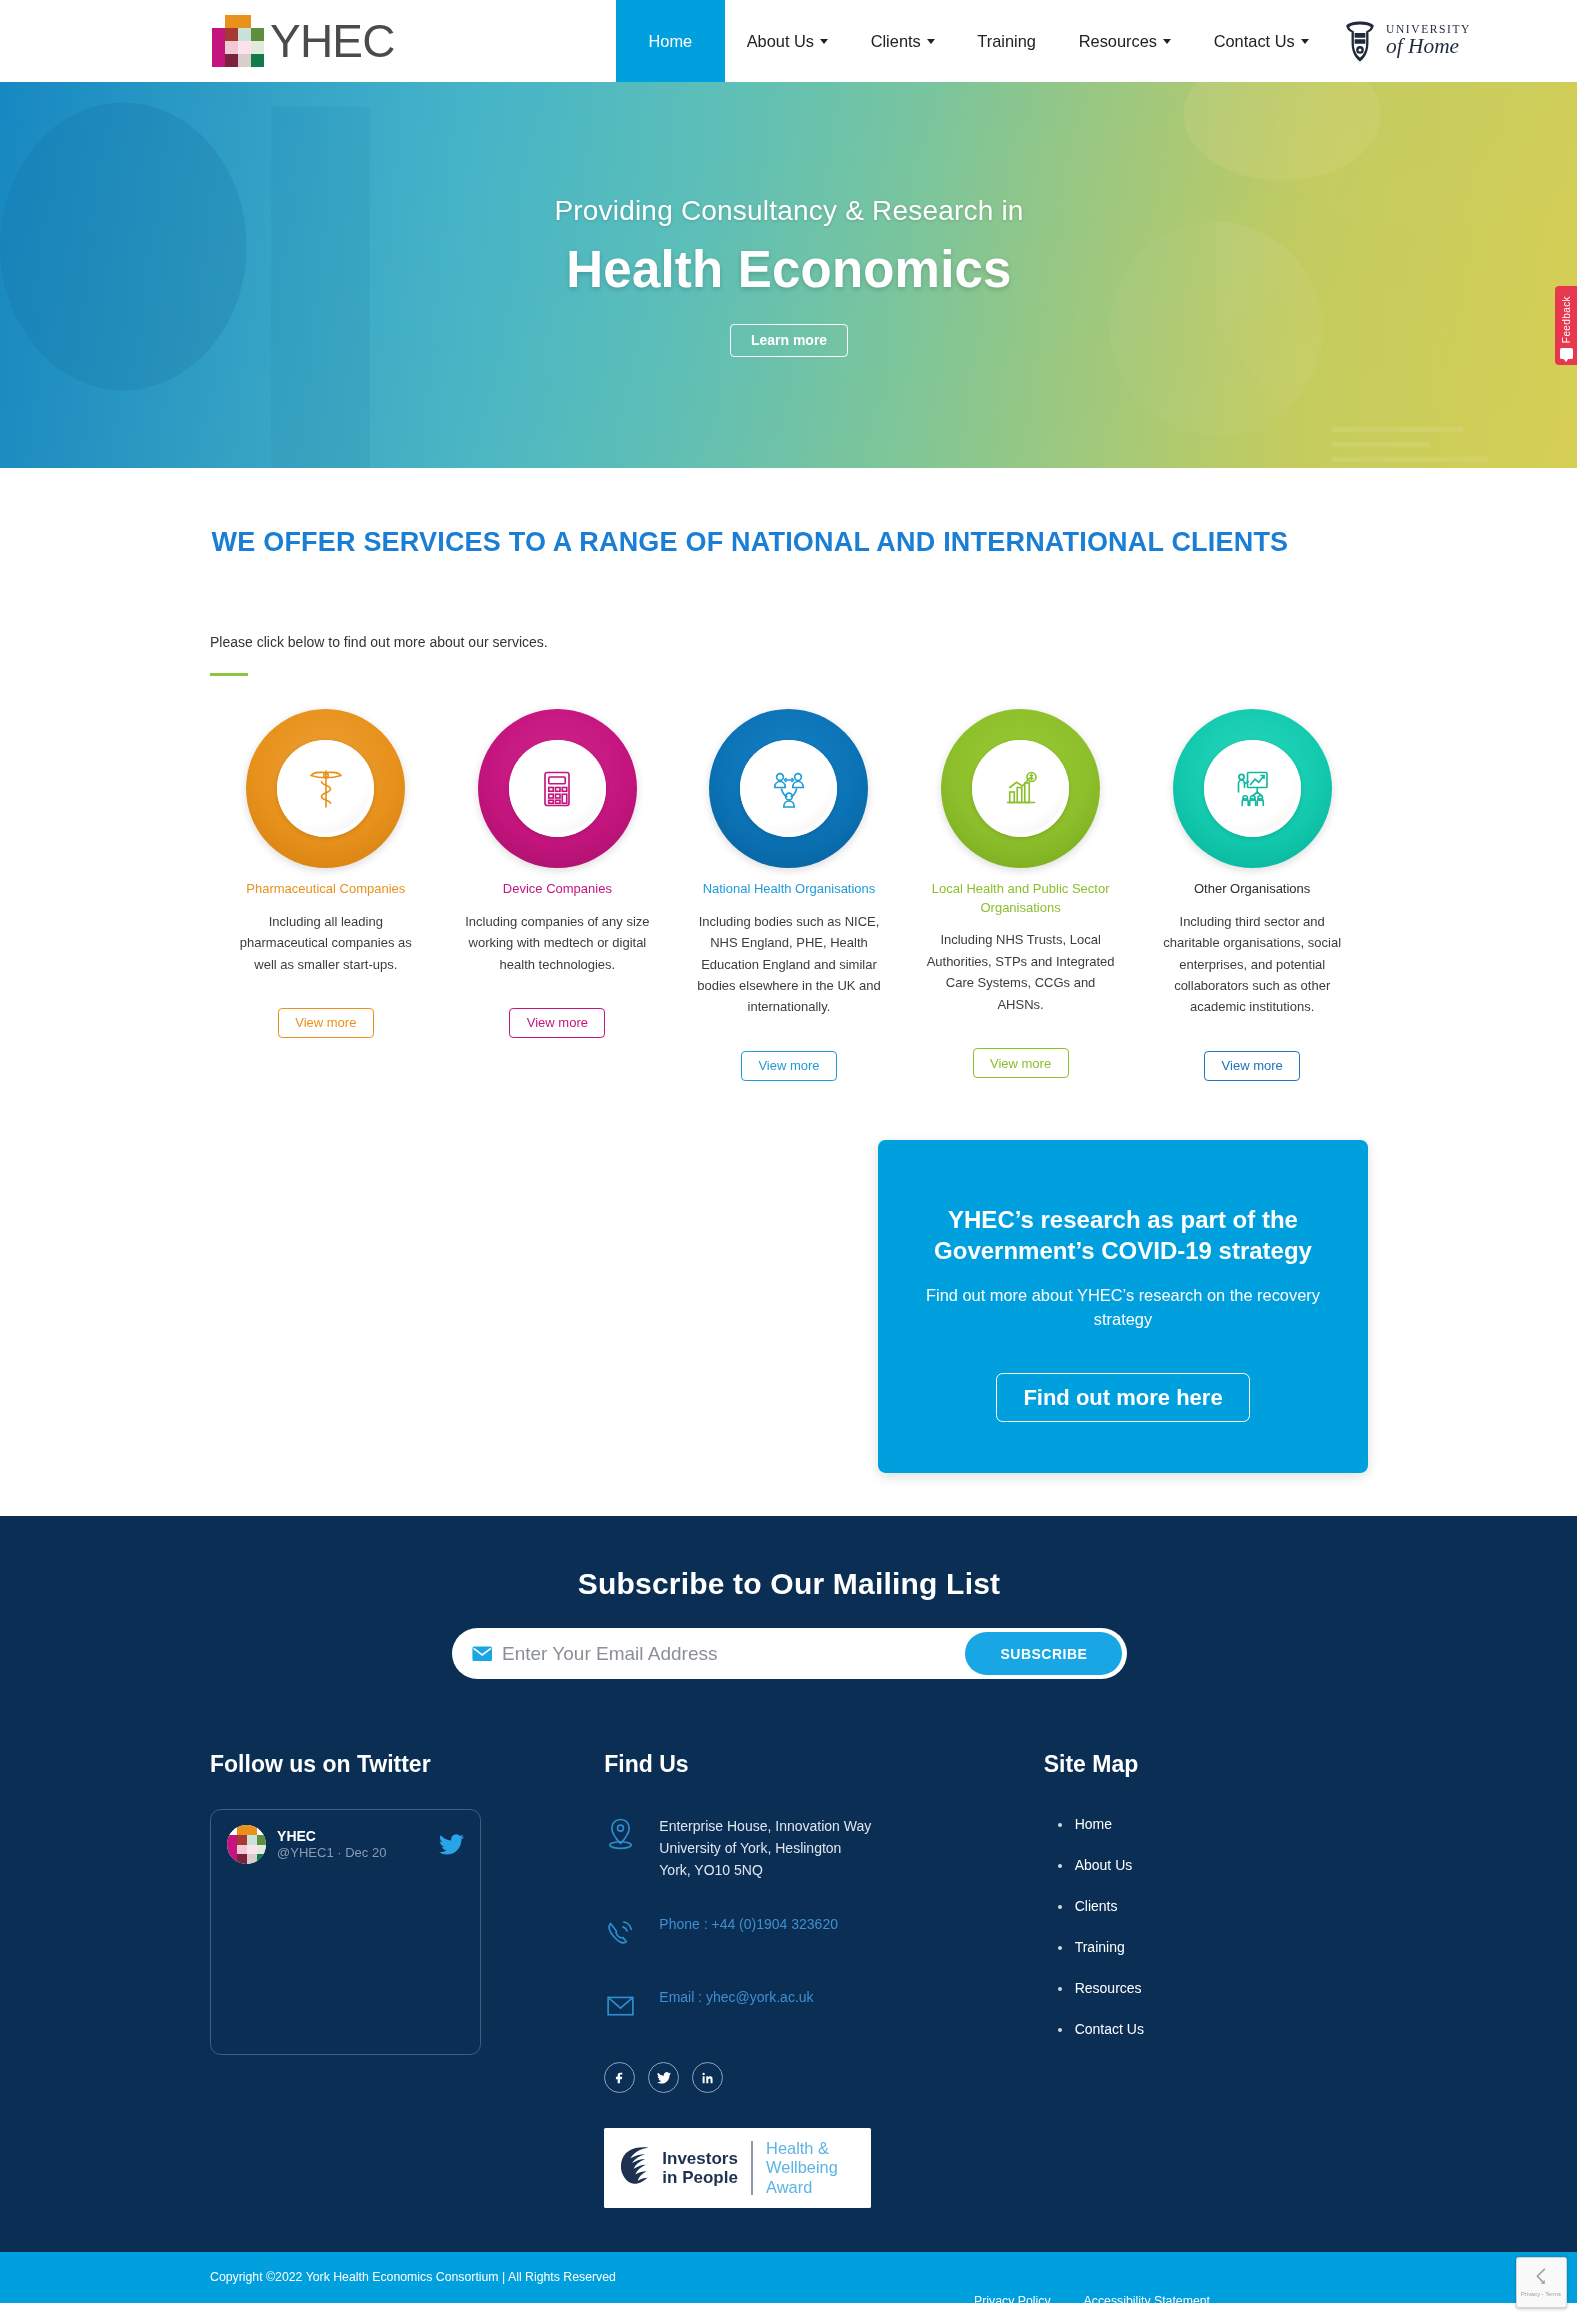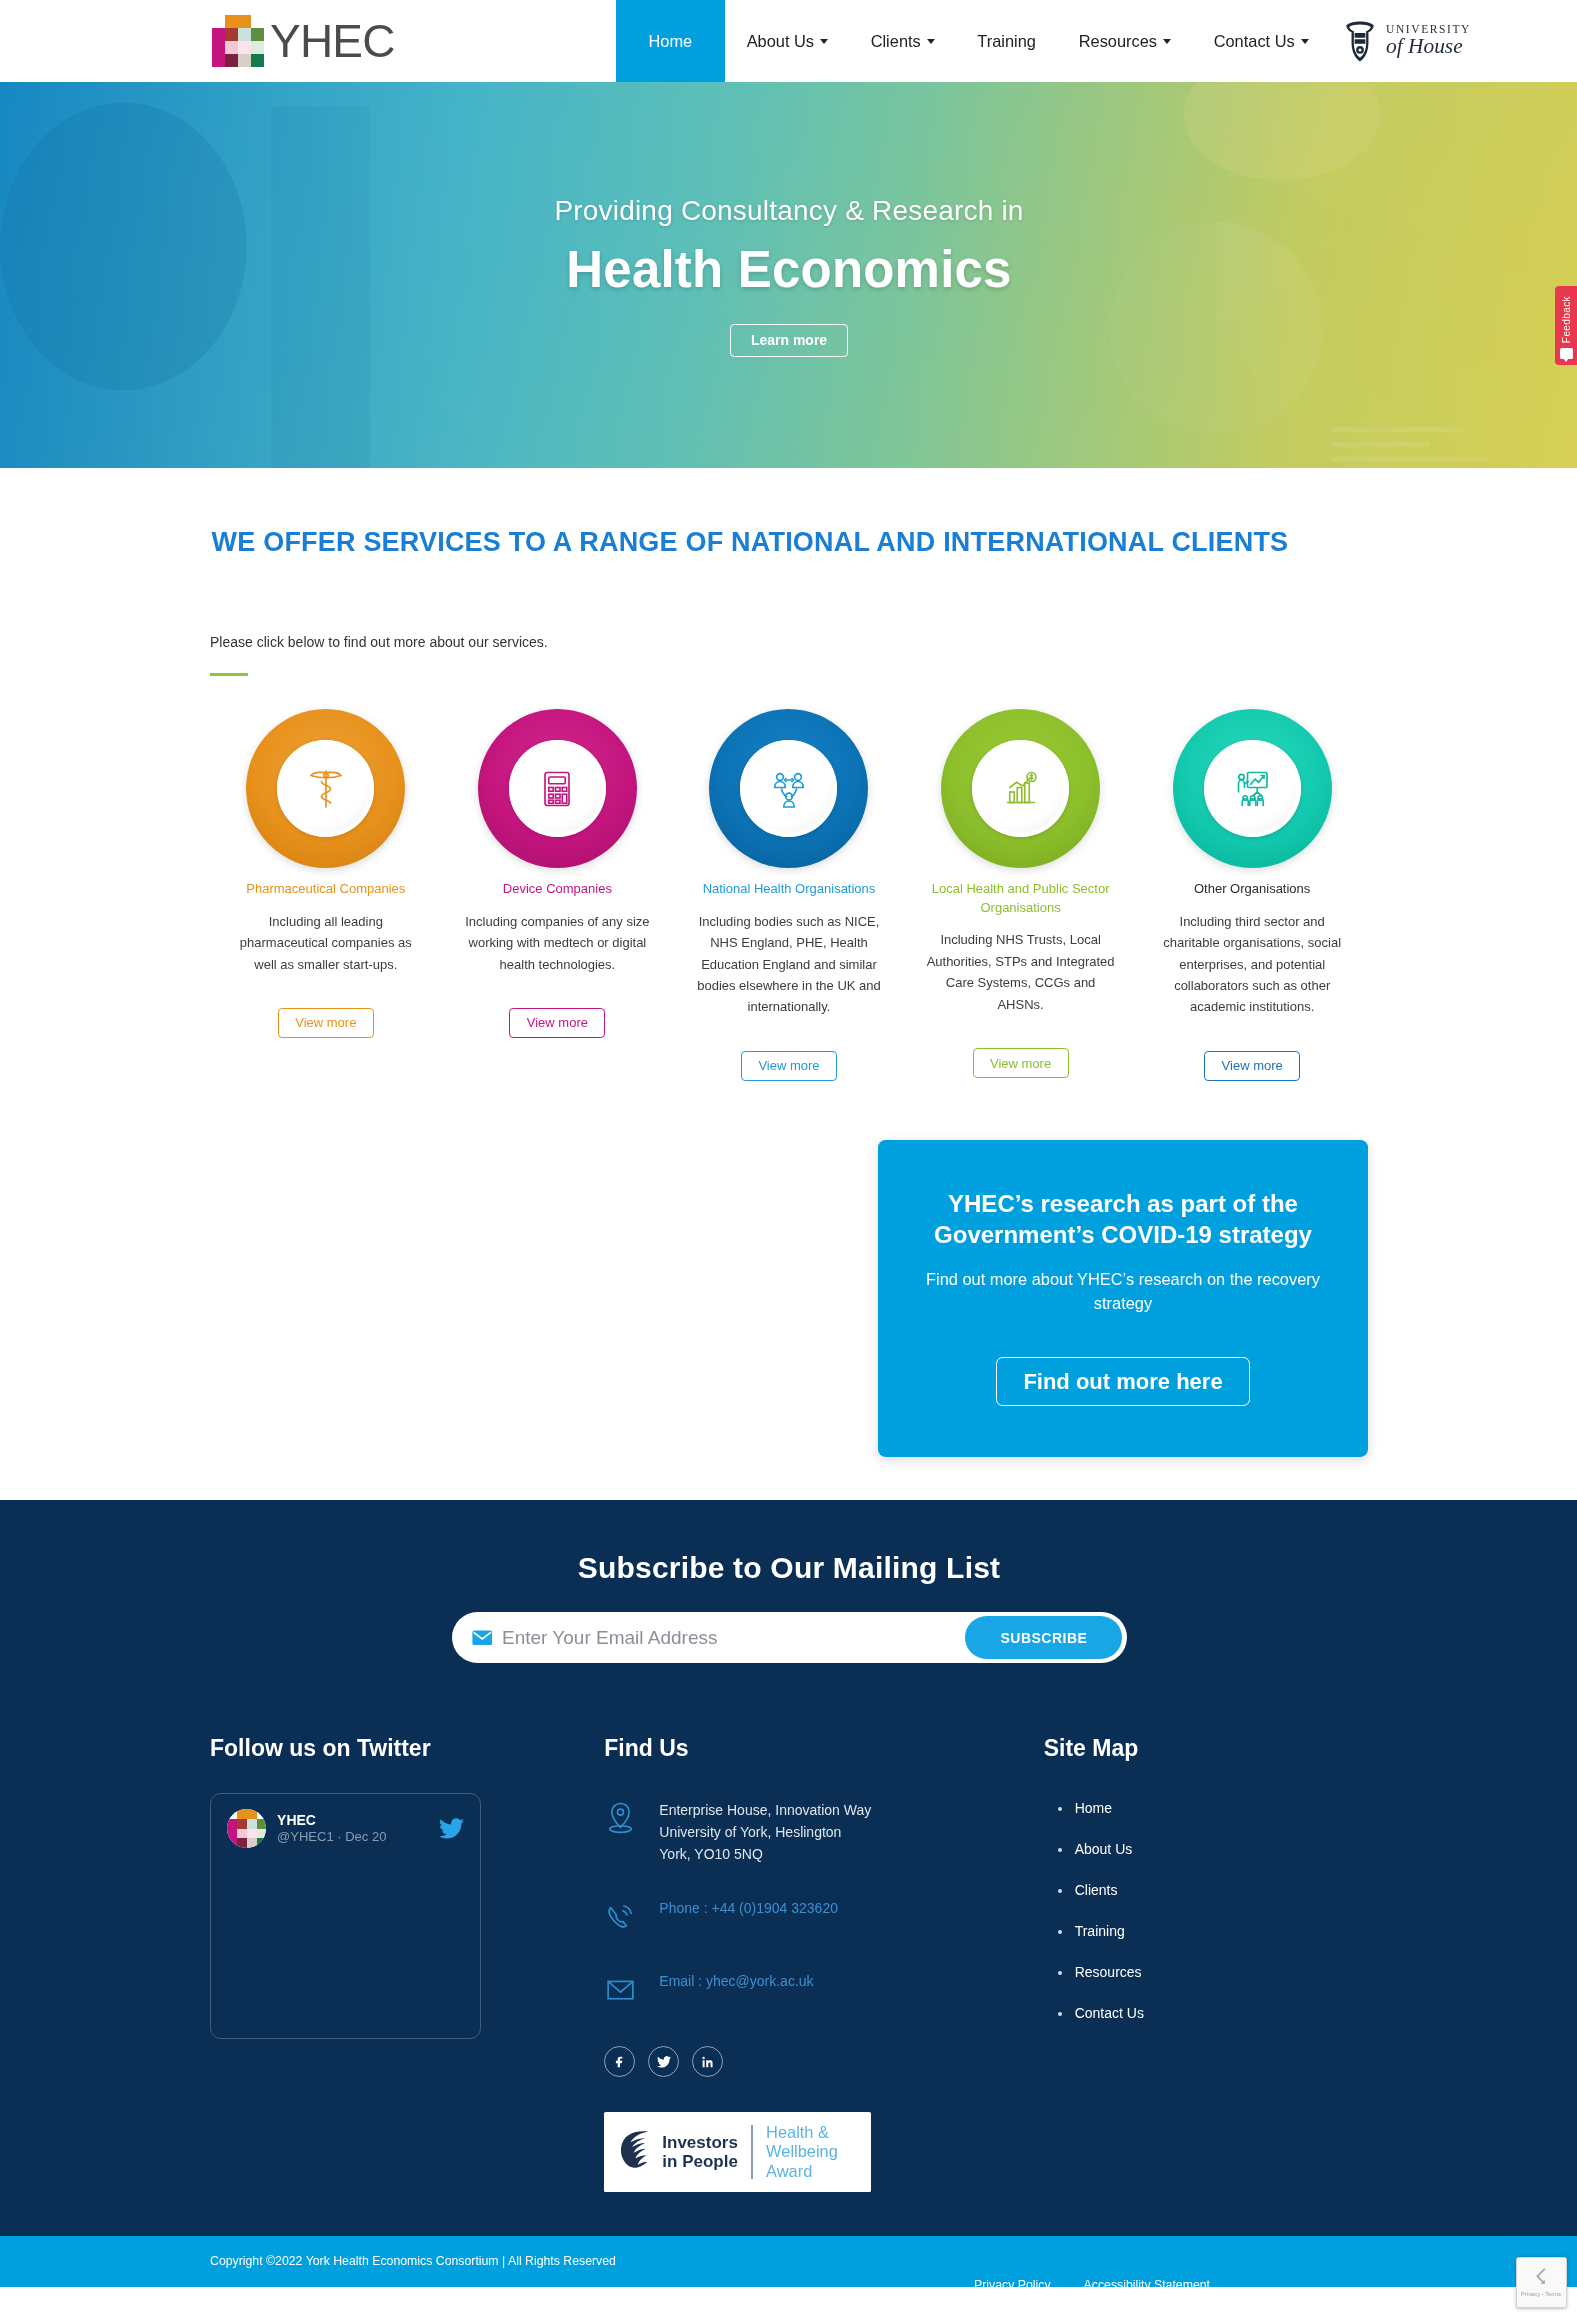--- a/index.html
+++ b/index.html
@@ -274,21 +274,21 @@
   
   .covid-wrap {
     display: flex;
     justify-content: flex-end;
     margin-top: 59px;
   }
   .covid-box {
     width: 490px;
     background: #00A0DF;
     border-radius: 7.4px;
-    padding: 48px 43px 51px 43px;
+    padding: 64px 43px 51px 43px;
     text-align: center;
     box-shadow: 0 3.3px 11.5px rgba(0,0,0,0.13);
   }
   .covid-title {
     color: #fff;
     font-size: 24px;
     font-weight: 700;
     line-height: 1.3;
   }
   .covid-sub {
@@ -562,21 +562,21 @@
     <a class="uoy-logo">
       <svg class="uoy-crest" viewBox="0 0 46 56">
         <path d="M23 2 C30 2 38 4 41 7 C40 12 38 14 34 16 L34 30 C34 42 29 50 23 54 C17 50 12 42 12 30 L12 16 C8 14 6 12 5 7 C8 4 16 2 23 2 Z" fill="#1f2a3a"></path>
         <path d="M23 6 C28 6 34 7 37 9 C36 12 34 13 31 14.5 L31 30 C31 40 27 46 23 49 C19 46 15 40 15 30 L15 14.5 C12 13 10 12 9 9 C12 7 18 6 23 6 Z" fill="#ffffff"></path>
         <path d="M16 17 L30 17 L30 23 L16 23 Z M16 25 L30 25 L30 31 L16 31 Z" fill="#1f2a3a"></path>
         <circle cx="23" cy="39" r="5" fill="#1f2a3a"></circle>
         <circle cx="23" cy="39" r="2" fill="#ffffff"></circle>
       </svg>
       <span class="uoy-words">
         <span class="u1">UNIVERSITY</span>
-        <span class="u2">of House</span>
+        <span class="u2">of Home</span>
       </span>
     </a>
   </nav>
 </div>
 
 <section class="hero">
   <svg class="hero-photo" viewBox="0 0 1920 470" preserveAspectRatio="none">
     <defs>
       <linearGradient id="hg" x1="0" y1="0" x2="1" y2="0">
         <stop offset="0%" stop-color="#1a7fb8"></stop>

